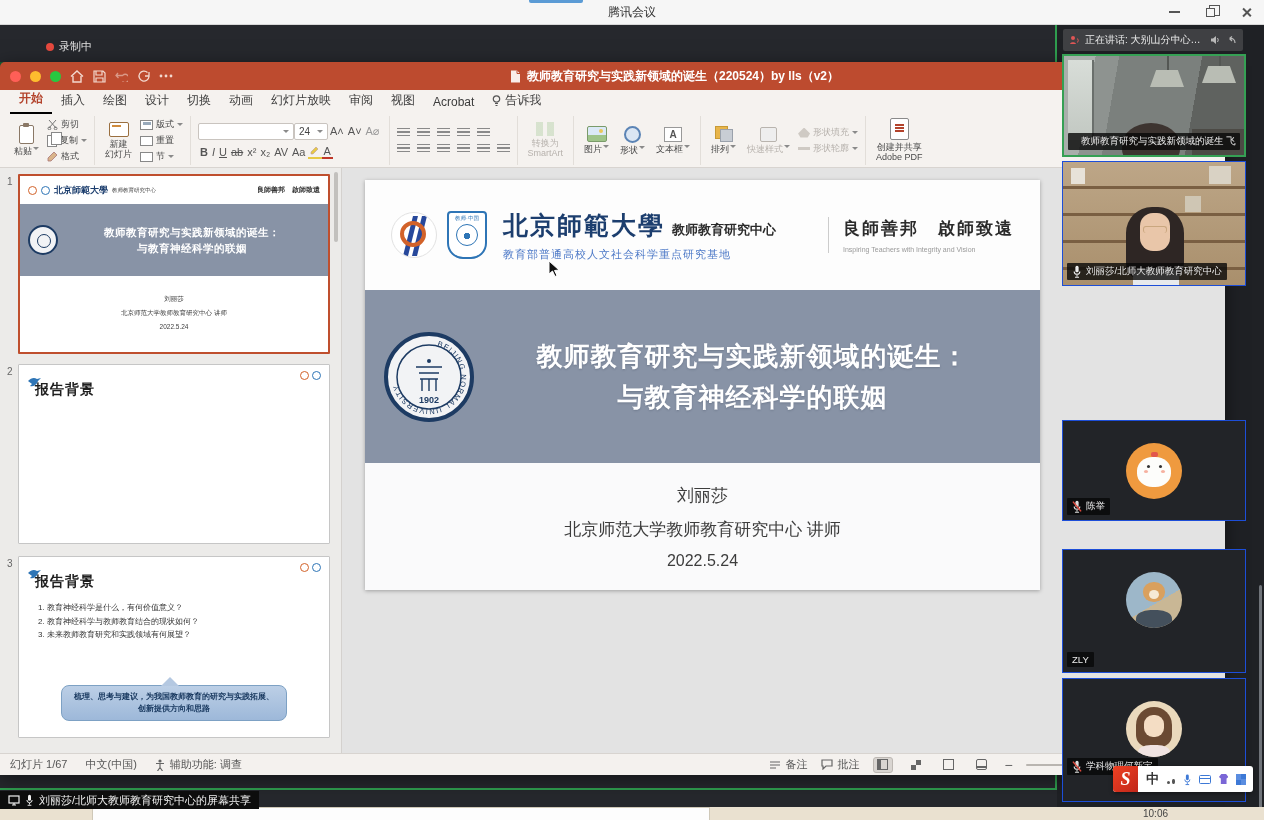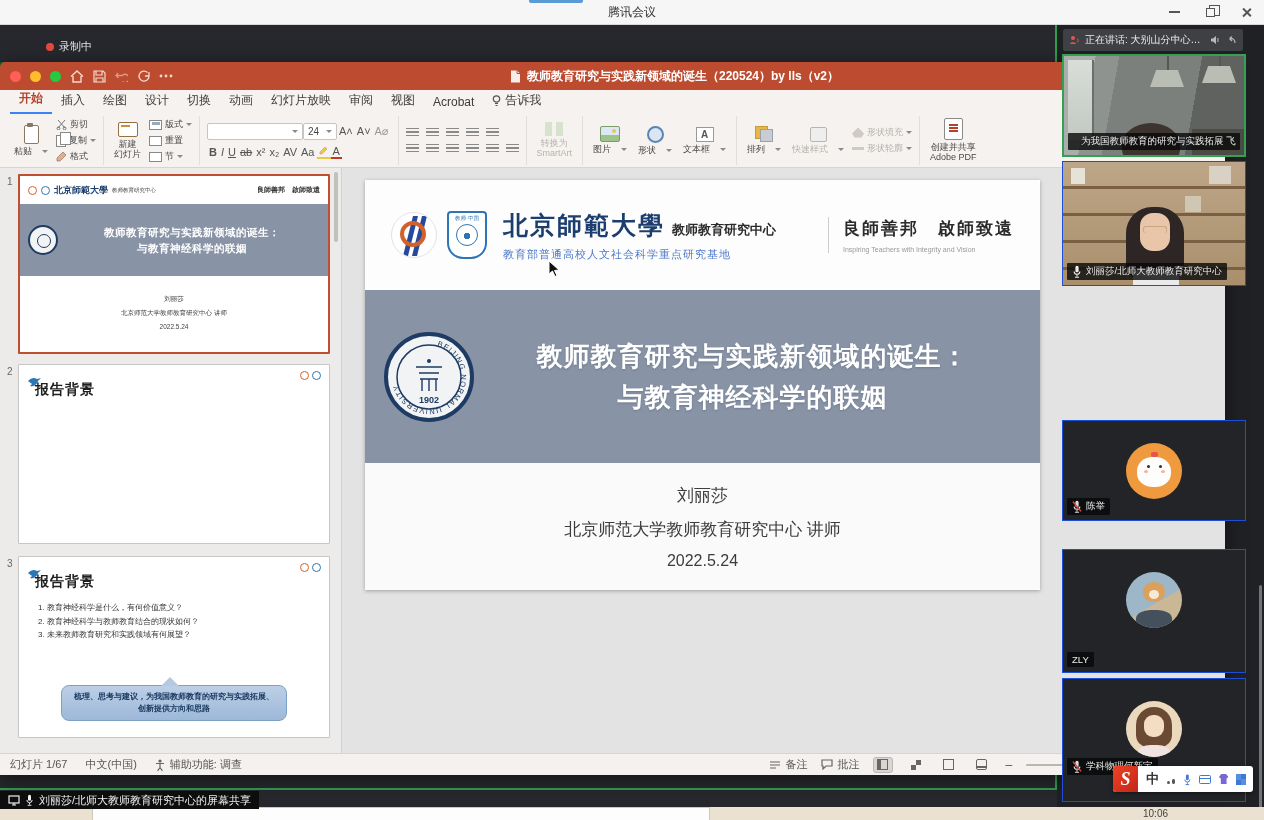--- a/index.html
+++ b/index.html
@@ -30,30 +30,30 @@
 
 
 .ppt{left:0;top:37px;width:1225px;height:713px;display:flex;flex-direction:column;background:#14532d;box-shadow:0 4px 18px rgba(0,0,0,.5)}
 .tbar{height:28px;background:#bd4b2f;display:flex;align-items:center;padding:0 10px;gap:9px;border-radius:5px 5px 0 0;flex:none}
 .tl{width:11px;height:11px;border-radius:50%}
 .tl.r{background:#ff5f57}.tl.y{background:#febc2e}.tl.g{background:#28c840}
 .tico{display:flex;align-items:center;color:#f3d9cf}
 .tmid{flex:1;display:flex;justify-content:center;align-items:center;gap:6px;color:#fff;font-size:12px;font-weight:bold;white-space:nowrap;overflow:hidden}
 .tabs{height:24px;display:flex;align-items:flex-end;padding:0 10px;background:#f5f2ef;position:relative;flex:none}
 .tab{padding:3px 9px 5px;font-size:12px;color:#3c3c3c;white-space:nowrap}
-.tab.sel{color:#b3432c;font-weight:bold;border-bottom:2px solid #3b82f6}
+.tab.sel{color:#b3432c;font-weight:bold;border-bottom:2px solid #000000}
 .tellme{display:flex;align-items:center;gap:4px;padding:3px 9px 5px;font-size:12px;color:#3c3c3c}
 .sharebtn{position:absolute;right:12px;top:2px;display:flex;align-items:center;gap:5px;font-size:12px;color:#8a3b28;background:#fff;border:1px solid #e3ddd8;border-radius:3px;padding:2px 8px}
 .ribbon{height:54px;background:#f5f2ef;border-bottom:1px solid #d8d4d0;display:flex;align-items:stretch;padding:2px 4px;flex:none}
 .grp{display:flex;align-items:center;border-right:1px solid #e2ded9;padding:0 7px;gap:5px;flex:none}
 .big{display:flex;flex-direction:column;align-items:center;justify-content:center;font-size:9px;color:#4a4a4a;gap:3px;padding:0 3px;text-align:center;line-height:1.1}
 .big.dis,.mini.dis{color:#b7b2ad}
 .col{display:flex;flex-direction:column;justify-content:center;gap:3px}
 .mini{display:flex;align-items:center;gap:3px;font-size:9px;color:#4a4a4a;white-space:nowrap}
-.lblrow{display:flex;align-items:center;gap:10px}
+.lblrow{display:flex;gap:1px}
 .caret{width:0;height:0;border-left:3px solid transparent;border-right:3px solid transparent;border-top:3.5px solid #8a8a8a;display:inline-block}
 .frow{display:flex;align-items:center;font-size:10px;color:#555}
 .fontbox{width:96px;height:17px;border:1px solid #c9c4bf;border-radius:2px;background:#fff;display:flex;align-items:center;justify-content:flex-end;padding:0 4px}
 .sizebox{width:34px;height:17px;border:1px solid #c9c4bf;border-radius:2px;background:#fff;display:flex;align-items:center;justify-content:space-between;padding:0 4px;font-size:10px;color:#444}
 .ftok{font-size:11px;color:#555;padding:0 2px}
 .ftok b{font-weight:bold}.ftok i{font-style:italic}.ftok u{text-decoration:underline}
 .ftok.st{text-decoration:line-through}
 .ftok.red{border-bottom:2.5px solid #c0392b}
 .ftok.yel{border-bottom:2.5px solid #e7c945}
 .ib{width:13px;height:10px;background:repeating-linear-gradient(180deg,#8a8a8a 0 1.2px,transparent 1.2px 3.4px);display:inline-block}
@@ -681,21 +681,21 @@
         <svg width="12" height="12" viewBox="0 0 12 12">
             <rect width="12" height="12" rx="2" fill="#e8762c"></rect>
             <circle cx="6" cy="4.6" r="2" fill="#fff"></circle>
             <path d="M2.5 10c.5-2.2 6.5-2.2 7 0z" fill="#fff"></path>
           </svg>
         <svg width="10" height="13" viewBox="0 0 12 16">
             <rect x="4" y="1" width="4" height="8" rx="2" fill="#35c759"></rect>
             <path d="M2.5 8a3.5 3.5 0 0 0 7 0" fill="none" stroke="#35c759" stroke-width="1.3"></path>
             <path d="M6 12v2M3.5 15h5" stroke="#35c759" stroke-width="1.3"></path>
           </svg>
-        <span>为我国教师教育的研究与实践拓展 飞</span>
+        <span>教师教育研究与实践新领域的诞生 飞</span>
       </span>
     </div>
 
     <div class="tile" style="top:136px;height:125px">
       <div class="fill p2">
         <span class="shelf"></span>
         <span class="bk1"></span>
           <span class="bk2"></span>
           <span class="bk3"></span>
         <span class="hair"></span>

